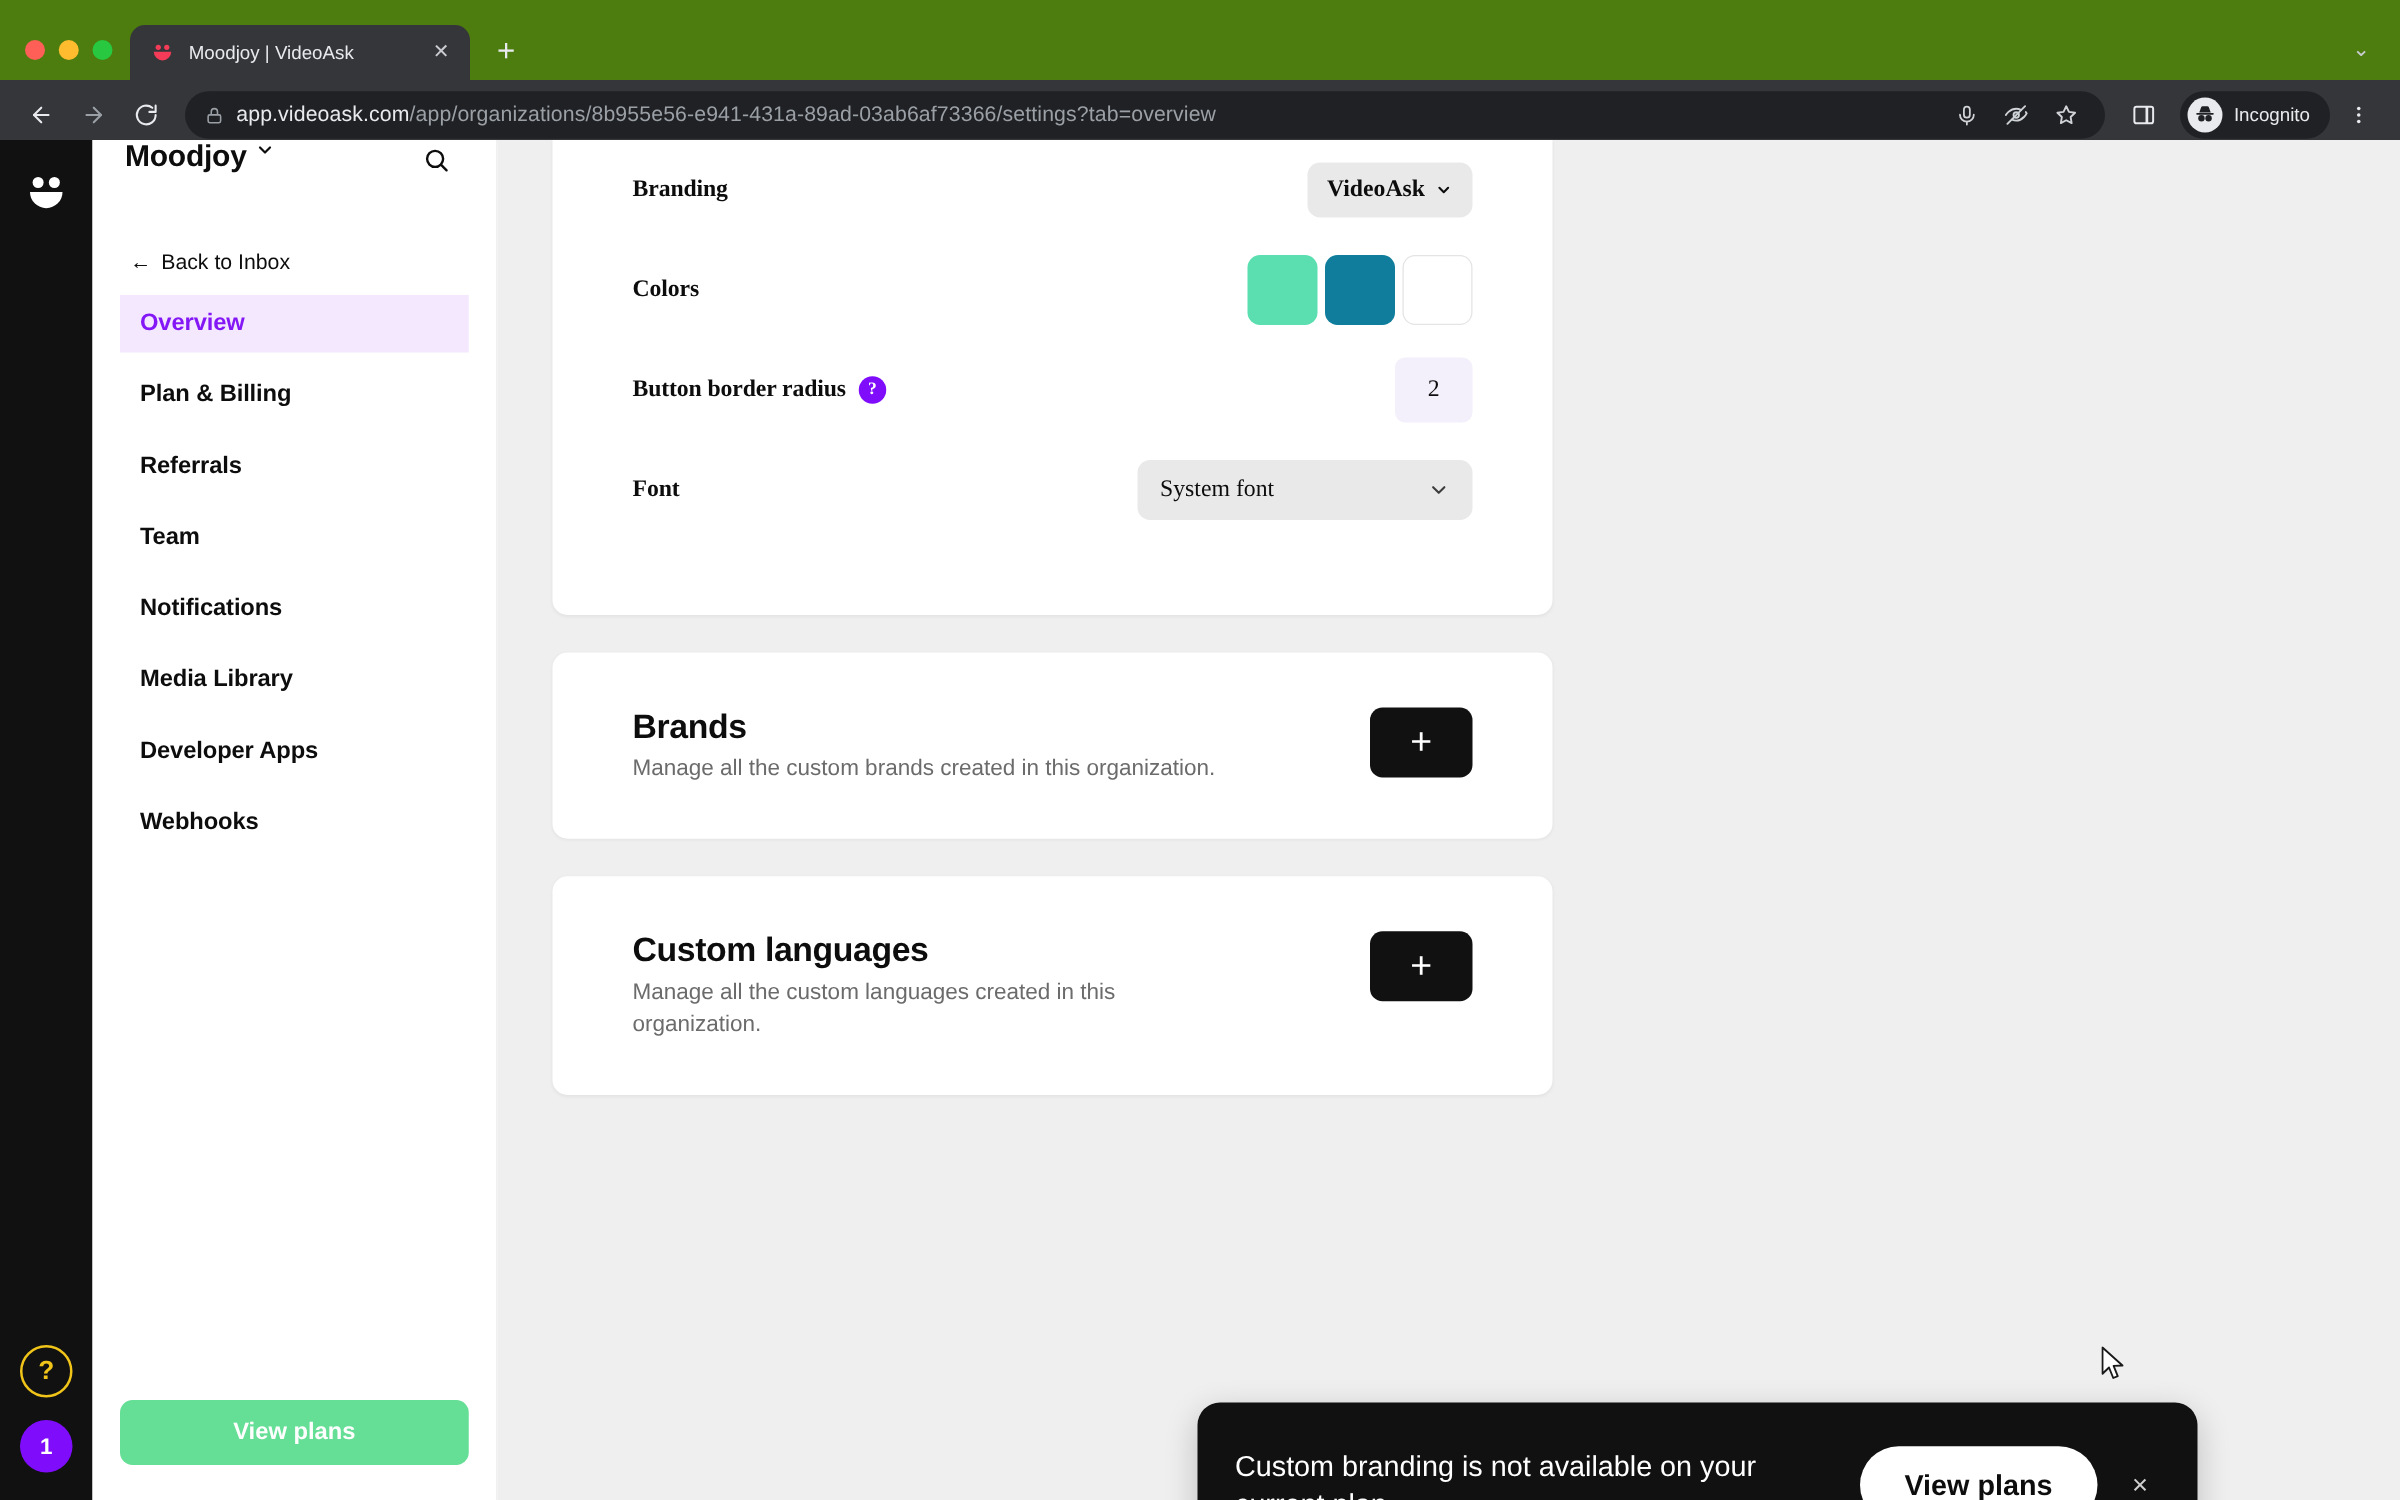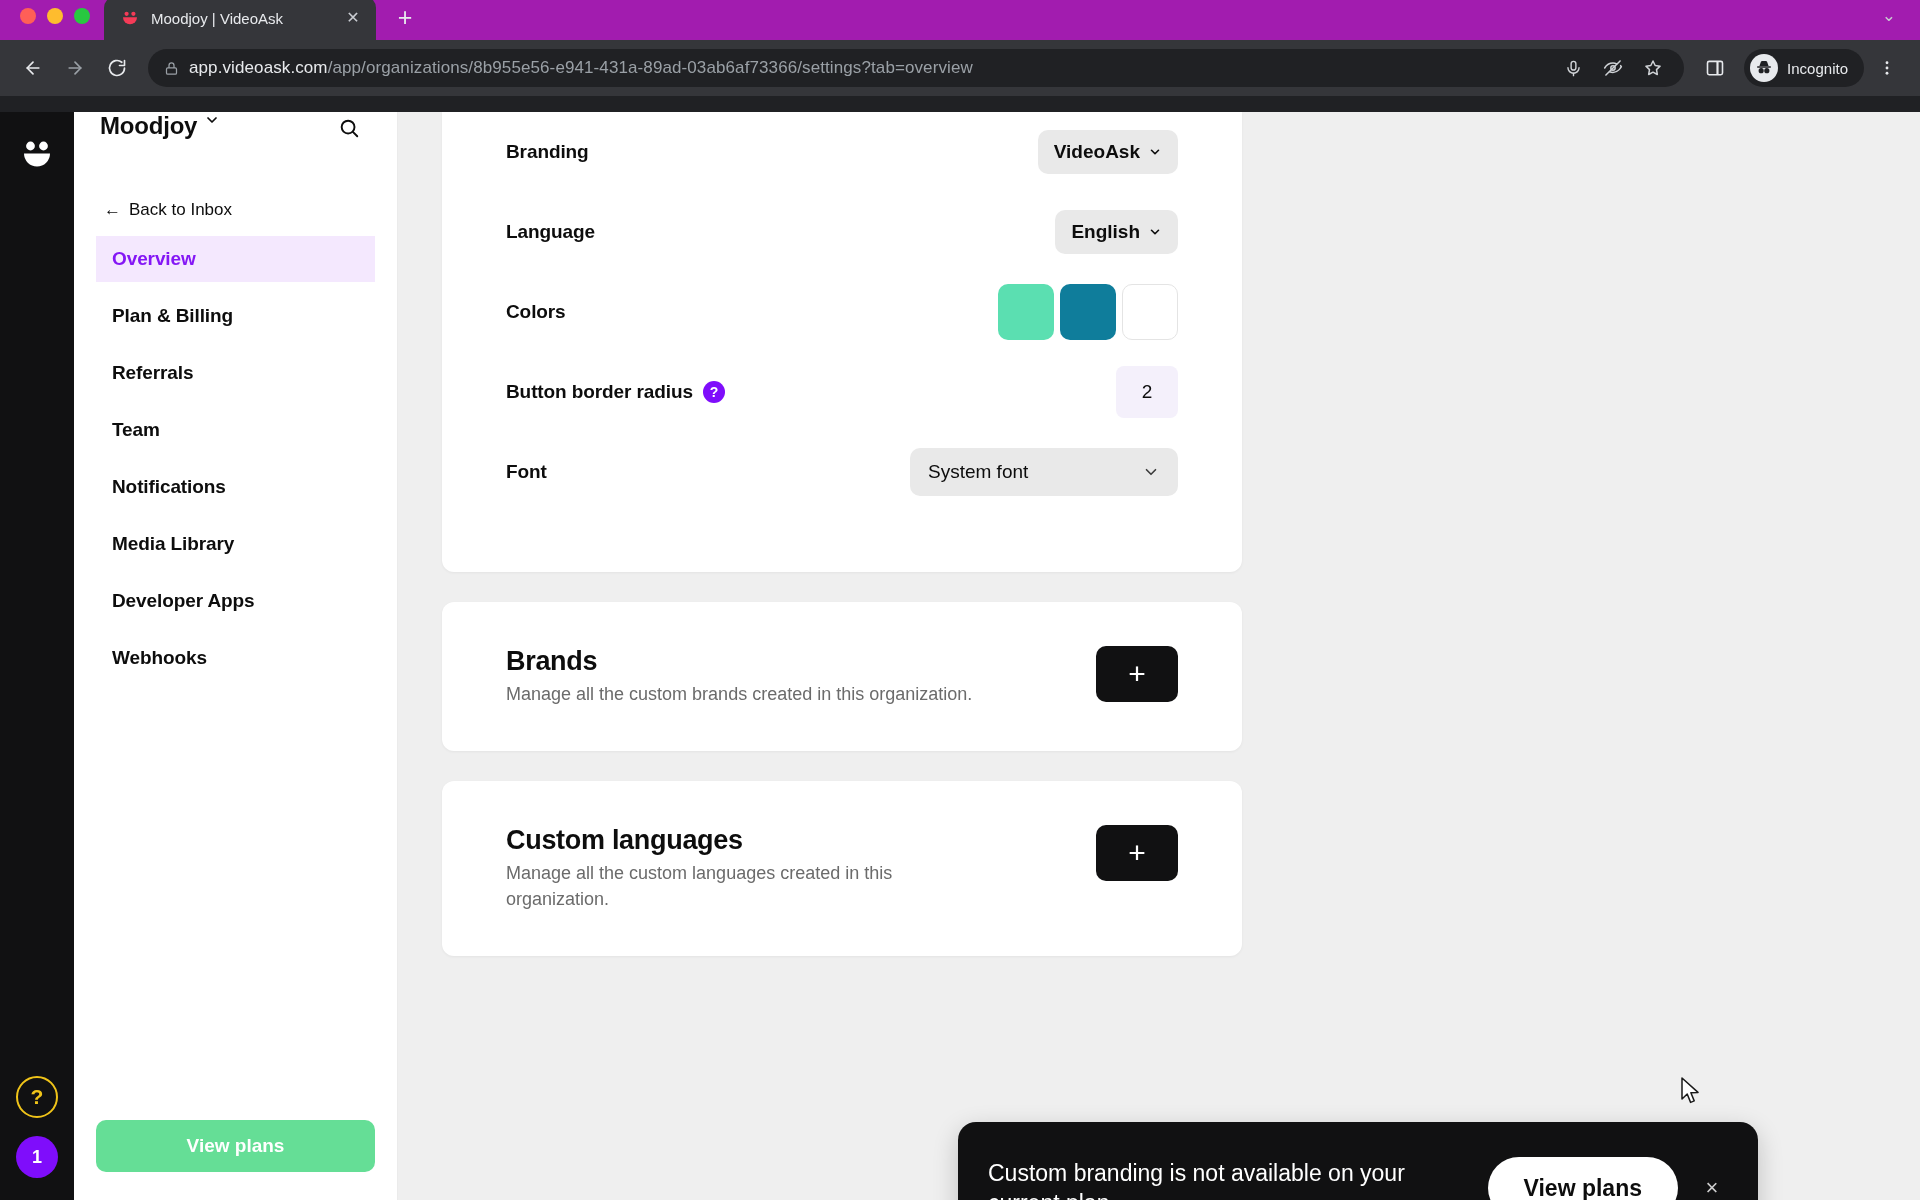--- a/index.html
+++ b/index.html
@@ -7,21 +7,21 @@
     width: 1920px; height: 1200px;
     overflow: hidden;
     font-family: "Liberation Sans", sans-serif;
     background: #202124;
   }
 
   
   .browser { width: 1920px; height: 1200px; position: relative; background: #202124; }
 
   .tabstrip {
-    height: 40px; background: #a21caf;
+    height: 64px; background: #4d7c0f;
     display: flex; align-items: flex-end; padding-left: 14px; position: relative;
   }
   .traffic { display: flex; align-items: center; gap: 11px; padding: 0 14px 16px 6px; }
   .tl { width: 16px; height: 16px; border-radius: 50%; }
   .tl.red { background: #ff5f57; }
   .tl.yellow { background: #febc2e; }
   .tl.green { background: #28c840; }
 
   .tab {
     height: 44px; width: 272px; background: #35363a;
@@ -142,21 +142,21 @@
   .main {
     flex: 1; background: #efefef; position: relative; overflow: hidden;
   }
   .main-inner { padding: 0 0 0 44px; }
   .card {
     width: 800px; background: #ffffff; border-radius: 12px;
     box-shadow: 0 1px 3px rgba(0,0,0,.05);
   }
   .card.settings { border-radius: 0 0 12px 12px; padding: 0 64px 60px; }
   .row {
-    display: flex; align-items: center; min-height: 80px;
+    display: flex; align-items: center; min-height: 80px; font-family: Liberation Serif, serif;
   }
   .row-label {
     font-size: 19px; font-weight: 700; color: #0d0d0d;
     display: flex; align-items: center; gap: 10px; letter-spacing: -.1px;
   }
   .row-ctrl { margin-left: auto; display: flex; align-items: center; }
   .help-dot {
     width: 22px; height: 22px; border-radius: 50%; background: #7f0dfb;
     color: #fff; font-size: 14px; font-weight: 700;
     display: flex; align-items: center; justify-content: center;
@@ -403,33 +403,20 @@
                 <span>VideoAsk</span>
                 <span style="display:flex">
                   <svg width="14" height="14" viewBox="0 0 24 24" fill="none" stroke="#0d0d0d" stroke-width="2.8" stroke-linecap="round" stroke-linejoin="round">
                       <path d="M6 9l6 6 6-6"></path>
                     </svg>
                 </span>
               </div>
             </div>
           </div>
 
-          <div class="row">
-            <div class="row-label">Language</div>
-            <div class="row-ctrl">
-              <div class="pill-select">
-                <span>English</span>
-                <span style="display:flex">
-                  <svg width="14" height="14" viewBox="0 0 24 24" fill="none" stroke="#0d0d0d" stroke-width="2.8" stroke-linecap="round" stroke-linejoin="round">
-                      <path d="M6 9l6 6 6-6"></path>
-                    </svg>
-                </span>
-              </div>
-            </div>
-          </div>
 
           <div class="row">
             <div class="row-label">Colors</div>
             <div class="row-ctrl">
               <div class="swatches">
                 <span class="swatch" style="background:#5bdfb1"></span>
                 <span class="swatch" style="background:#0f7d9b"></span>
                 <span class="swatch white"></span>
               </div>
             </div>

